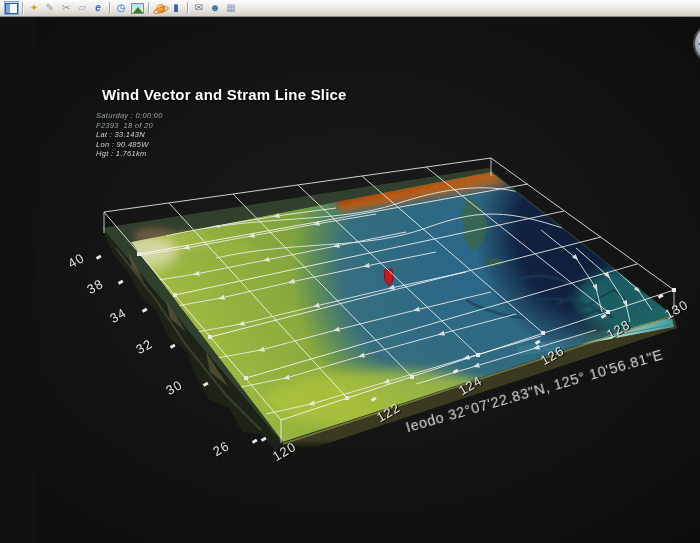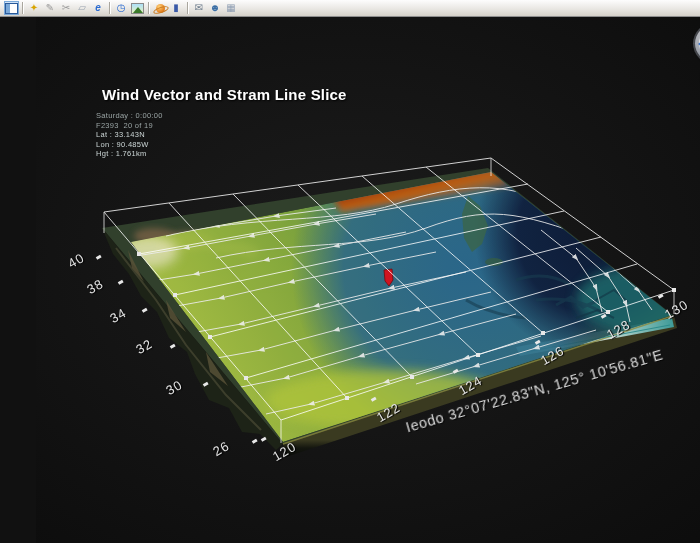--- a/index.html
+++ b/index.html
@@ -23,21 +23,21 @@
   .ic-planet::after{content:"";position:absolute;left:-3px;top:3px;width:14px;height:4px;border:1px solid #c87a20;border-radius:50%;transform:rotate(-18deg);}
 
   
   .viewport{position:absolute;left:0;top:0;width:700px;height:543px;
     background:radial-gradient(ellipse at 45% 48%, #1c1c1c 0%, #131313 55%, #0c0c0c 100%);margin-left:36px;}
   .scene-svg{position:absolute;left:0;top:0;}
 
   
   .hud-title{position:absolute;left:66px;top:86px;color:#fff;font-size:15px;font-weight:bold;
      letter-spacing:.2px;text-shadow:1px 1px 2px #000;}
-  .hud-info{position:absolute;left:60px;top:111px;line-height:9.6px;}
+  .hud-info{position:absolute;left:60px;top:111px;line-height:9.6px;font-style:italic;}
   .hud-info div{font-size:7.5px;letter-spacing:.3px;white-space:pre;}
   .hud-dim{color:#9aa4a4;}
   .hud-bright{color:#ccd6d6;}
 
   .axis-label{position:absolute;color:#e3e3e3;font-size:13px;letter-spacing:1px;
      transform:rotate(-30deg);text-shadow:1px 1px 1px #000;}
   .annotation{position:absolute;left:368px;top:420px;color:#d9d9d9;font-size:14.5px;
      letter-spacing:.6px;transform:rotate(-16deg);transform-origin:left top;
      text-shadow:1px 1px 1px #000, 0 0 2px #333;white-space:nowrap;}
 
@@ -229,21 +229,21 @@
         <rect x="417" y="370" width="5" height="3" transform="rotate(-30 419 371)"></rect>
         <rect x="499" y="341" width="5" height="3" transform="rotate(-30 501 342)"></rect>
         <rect x="565" y="315" width="5" height="3" transform="rotate(-30 567 316)"></rect>
         <rect x="622" y="295" width="5" height="3" transform="rotate(-30 624 296)"></rect>
       </g>
     </svg>
 
     <div class="hud-title">Wind Vector and Stram Line Slice</div>
     <div class="hud-info">
       <div class="hud-dim">Saturday : 0:00:00</div>
-      <div class="hud-dim">F2393  20 of 19</div>
+      <div class="hud-dim">F2393  18 of 20</div>
       <div class="hud-bright">Lat : 33.143N</div>
       <div class="hud-bright">Lon : 90.485W</div>
       <div class="hud-bright">Hgt : 1.761km</div>
     </div>
 
     <div class="axis-label" style="left:32px;top:253px">40</div>
     <div class="axis-label" style="left:51px;top:279px">38</div>
     <div class="axis-label" style="left:74px;top:308px">34</div>
     <div class="axis-label" style="left:100px;top:339px">32</div>
     <div class="axis-label" style="left:130px;top:380px">30</div>

